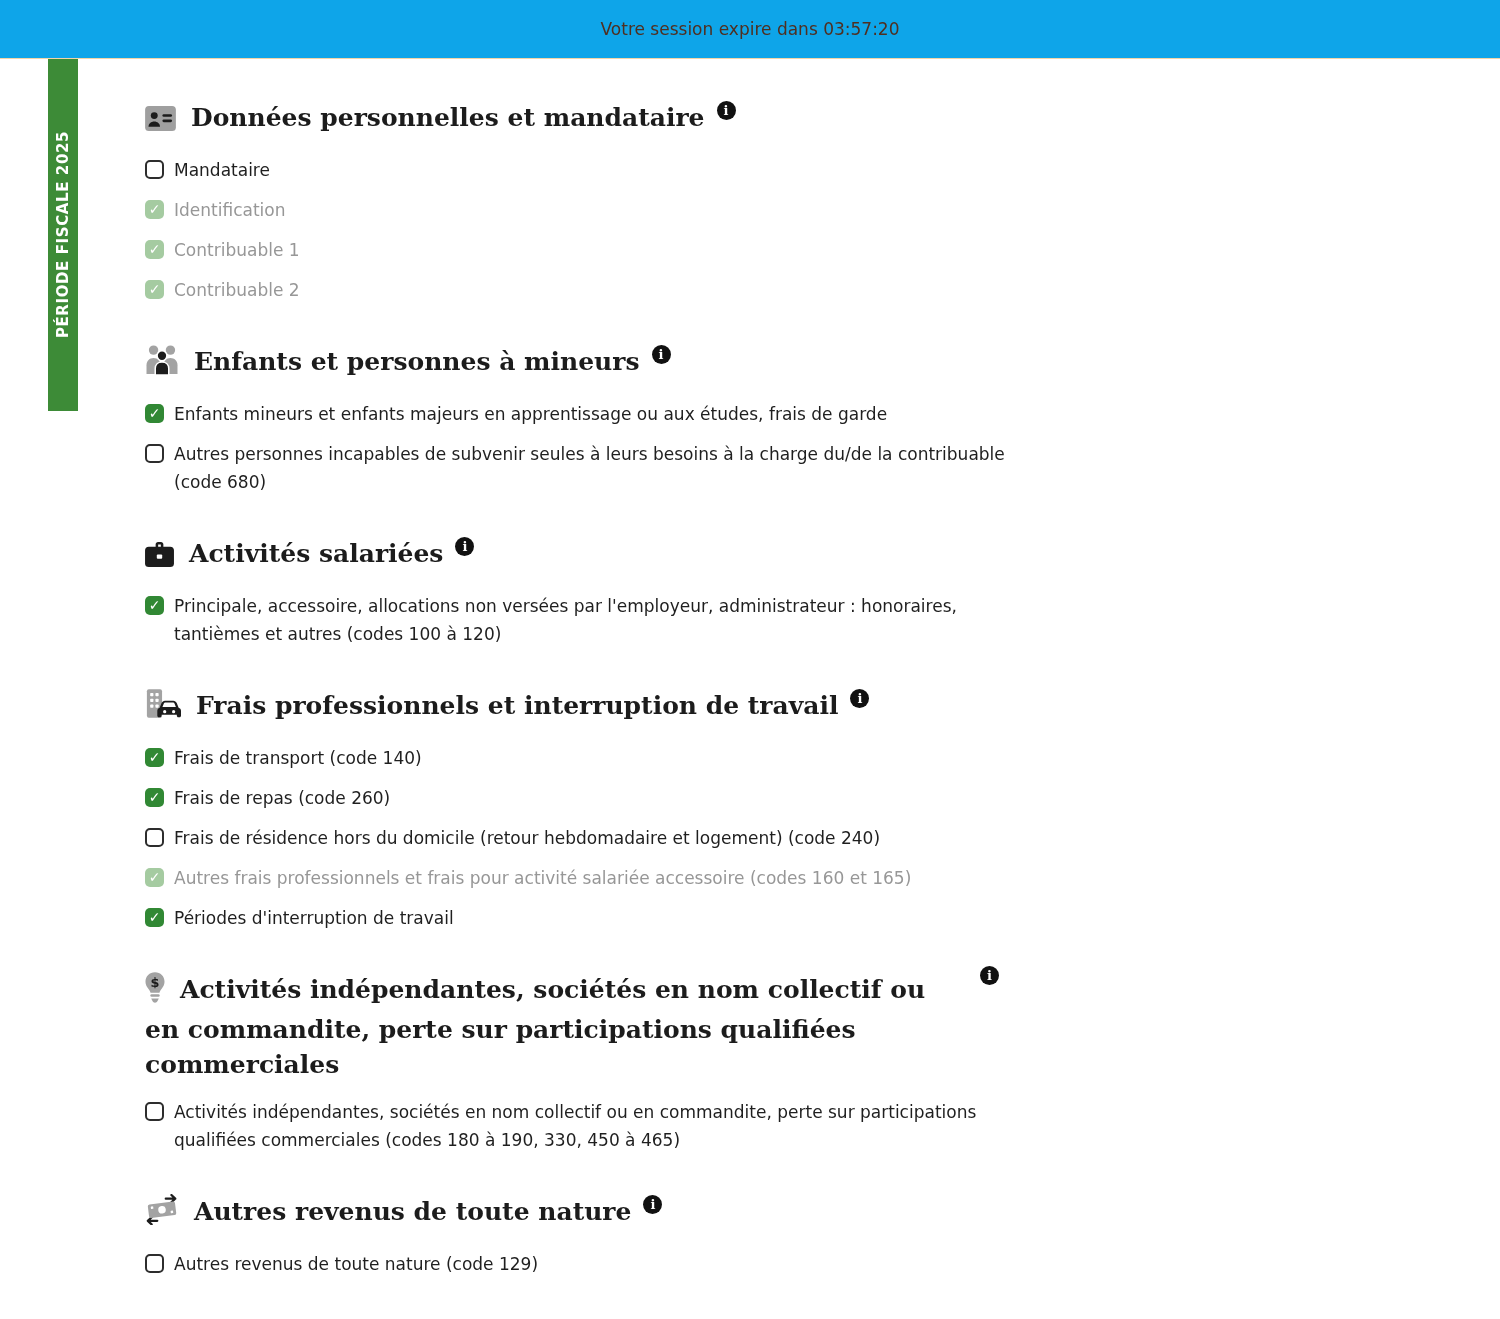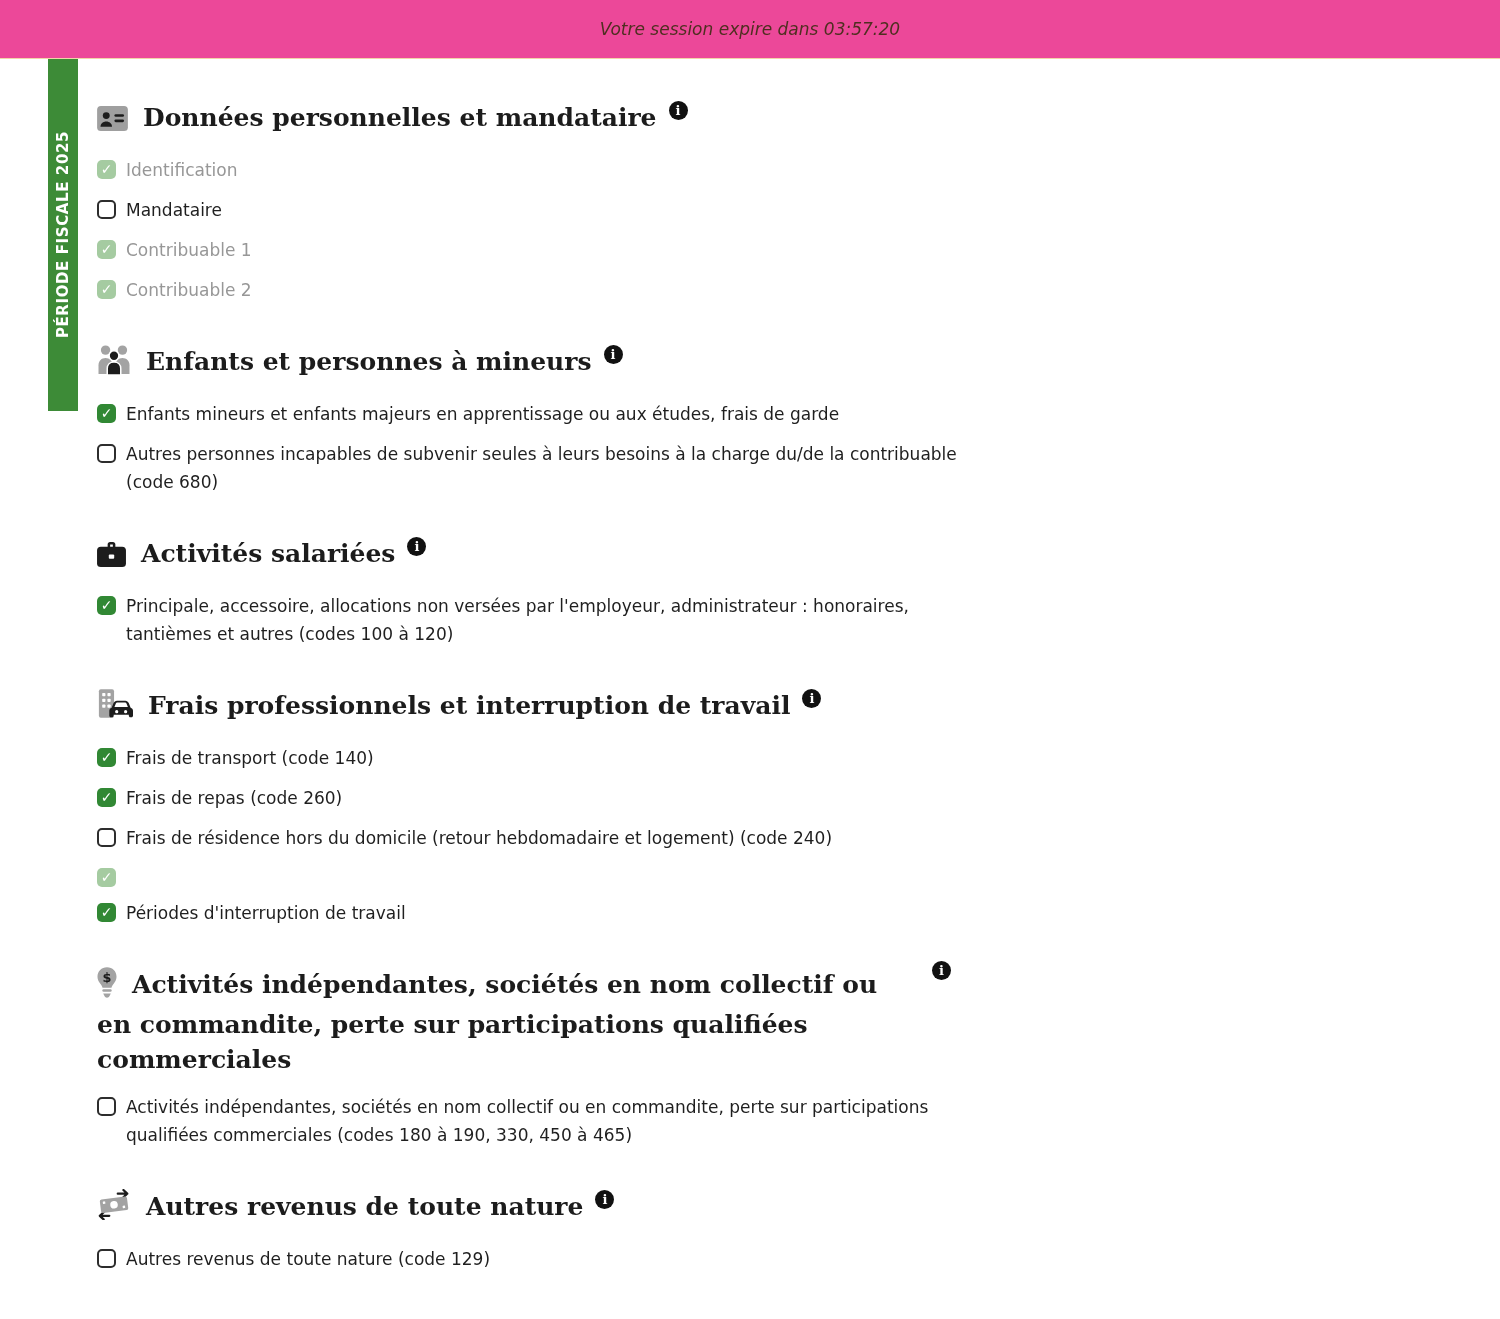--- a/index.html
+++ b/index.html
@@ -9,26 +9,25 @@
     position: relative;
     background: #ffffff;
     font-family: "DejaVu Sans", "Liberation Sans", sans-serif;
     color: #1f1f1f;
     overflow: hidden;
   }
 
   
   .banner {
     height: 59px;
-    background: #ec4899;
+    background: #0ea5e9;
     border-bottom: 1px solid #f2d5a8;
     display: flex; align-items: center; justify-content: center;
     font-size: 17px;
     color: #4f2f20;
-    font-style: italic;
   }
 
   
   .fiscal-tab {
     position: absolute;
     left: 48px; top: 59px;
     width: 30px; height: 352px;
     background: #3d8b37;
     display: flex; align-items: center; justify-content: center;
     cursor: pointer;
@@ -39,21 +38,21 @@
     color: #ffffff;
     font-weight: bold;
     font-size: 15px;
     letter-spacing: 0.6px;
     white-space: nowrap;
   }
 
   
   .content { padding: 41px 0 0 97px; }
 
-  .section { position: relative; }
+  .section { position: relative; margin-left: 48px; }
   .section + .section { margin-top: 40px; }
 
   .section-header {
     font-family: "DejaVu Serif", "Liberation Serif", serif;
     font-size: 25px;
     font-weight: 700;
     line-height: 35px;
     color: #1c1c1c;
     margin: 0 0 16px 0;
     position: relative;
@@ -135,28 +134,28 @@
   <svg width="31" height="25" viewBox="0 0 32 26">
     <rect width="32" height="26" rx="4" fill="#9f9f9f"></rect>
     <circle cx="9.5" cy="10" r="3.6" fill="#1c1c1c"></circle>
     <path d="M3.5 21.5c0-3.3 2.7-5.5 6-5.5s6 2.2 6 5.5z" fill="#1c1c1c"></path>
     <rect x="18" y="8.5" width="10" height="2.8" rx="1.4" fill="#1c1c1c"></rect>
     <rect x="18" y="14" width="10" height="2.8" rx="1.4" fill="#1c1c1c"></rect>
   </svg>
 </span><span class="section-title-text">Données personnelles et mandataire</span><span class="info-icon">i</span>
     </h2>
     <div class="items">
+  <label class="item unchecked">
+    <span class="checkbox"></span>
+    <span class="label">Mandataire</span>
+  </label>
+
   <label class="item checked-disabled">
     <span class="checkbox"></span>
     <span class="label">Identification</span>
-  </label>
-
-  <label class="item unchecked">
-    <span class="checkbox"></span>
-    <span class="label">Mandataire</span>
   </label>
 
   <label class="item checked-disabled">
     <span class="checkbox"></span>
     <span class="label">Contribuable 1</span>
   </label>
 
   <label class="item checked-disabled">
     <span class="checkbox"></span>
     <span class="label">Contribuable 2</span>
@@ -243,20 +242,21 @@
     <span class="label">Frais de repas (code 260)</span>
   </label>
 
   <label class="item unchecked">
     <span class="checkbox"></span>
     <span class="label">Frais de résidence hors du domicile (retour hebdomadaire et logement) (code 240)</span>
   </label>
 
   <label class="item checked-disabled">
     <span class="checkbox"></span>
+    <span class="label">Autres frais professionnels et frais pour activité salariée accessoire (codes 160 et 165)</span>
   </label>
 
   <label class="item checked">
     <span class="checkbox"></span>
     <span class="label">Périodes d'interruption de travail</span>
   </label>
 </div>
   </section>
 
   <section class="section" data-sec="activites-independantes">

